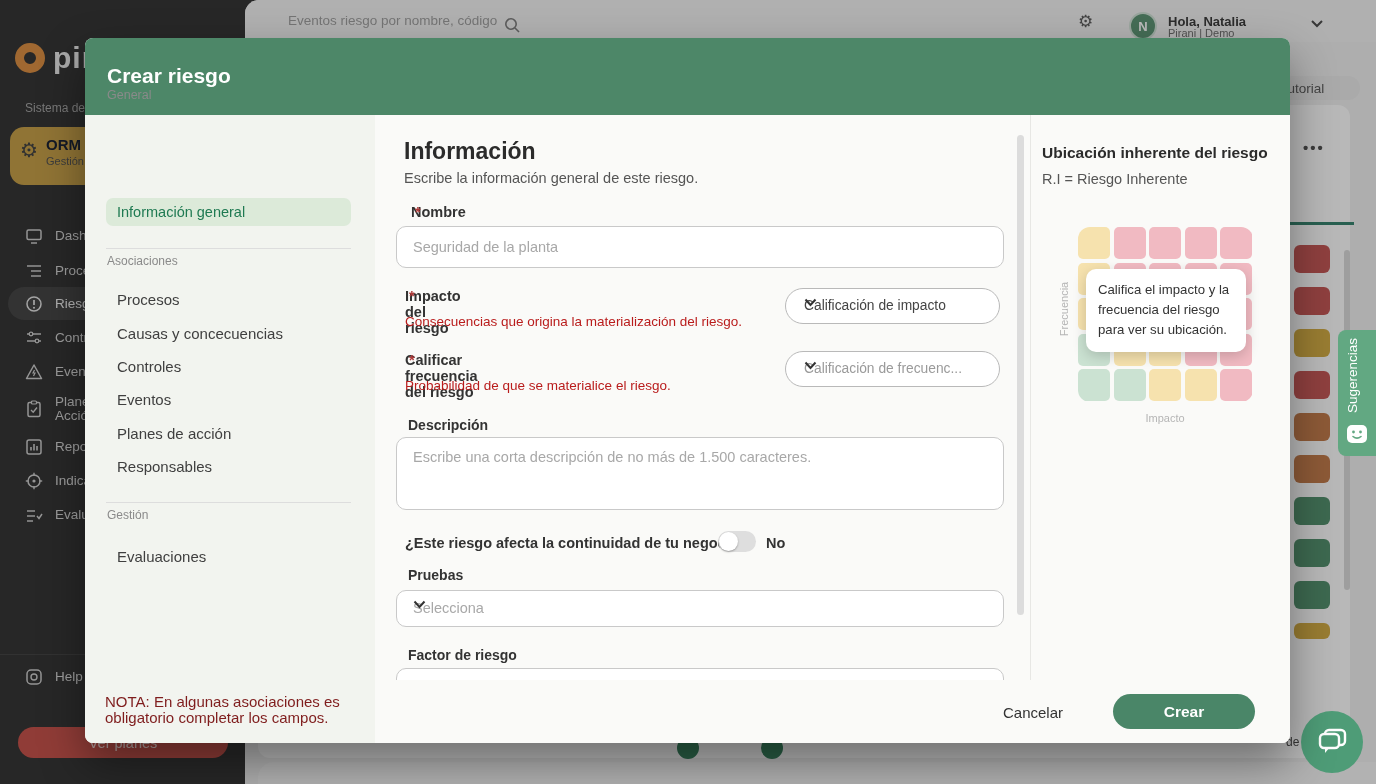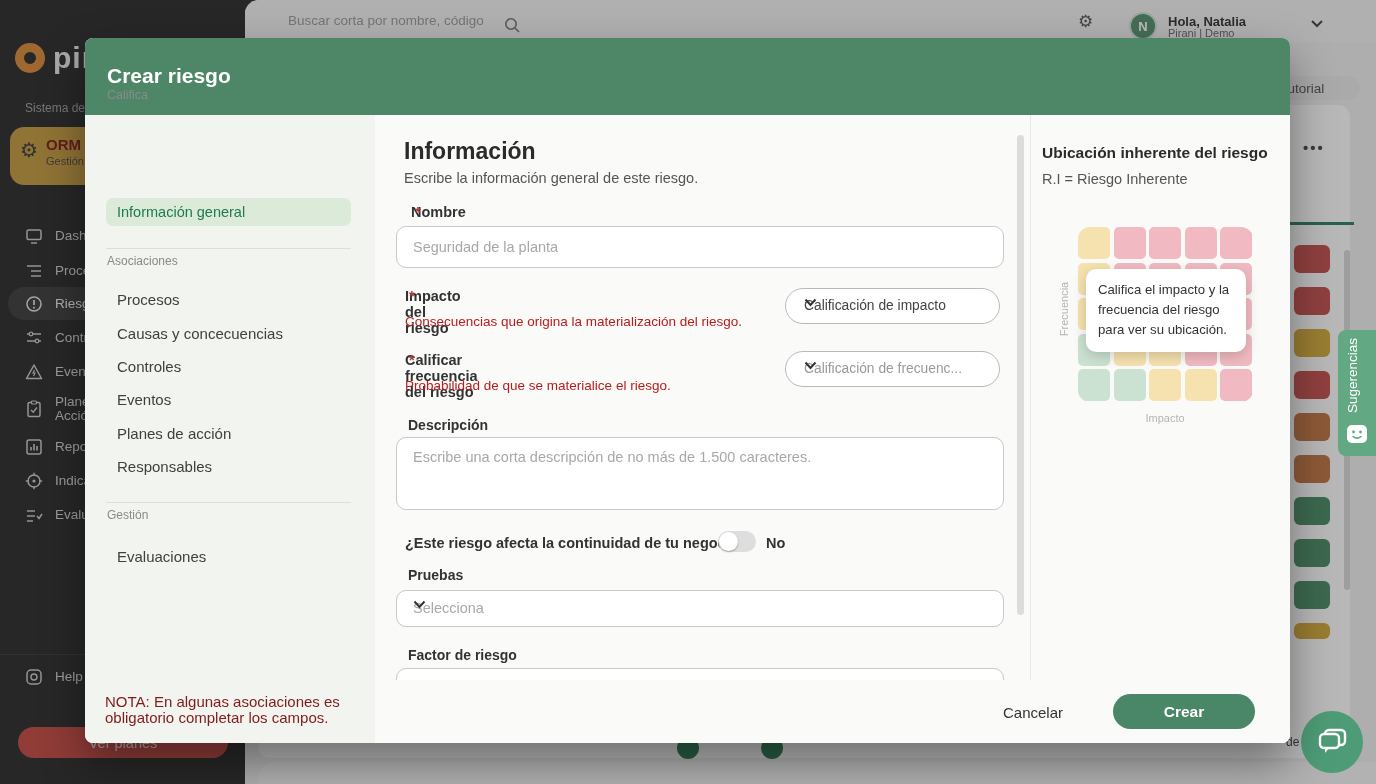--- a/index.html
+++ b/index.html
@@ -29,21 +29,21 @@
 
   
   #logo { left:15px; top:40px; height:36px; display:flex; align-items:center; }
   #logo-ring { width:30px; height:30px; border-radius:50%; border:9px solid #d8893a; }
   #logo-word { margin-left:8px; color:#e6e6e6; font-size:30px; font-weight:bold; letter-spacing:1px; }
   #system-label { left:25px; top:101px; font-size:12px; color:#9f9f9f; white-space:nowrap; }
 
   
   #orm-badge { left:10px; top:127px; width:212px; height:58px; background:#c29a3f; border-radius:14px; }
   #orm-gear { left:10px; top:11px; font-size:20px; color:#3a3a3a; position:absolute; }
-  #orm-title { left:36px; top:9px; position:absolute; font-size:15px; font-weight:bold; color:#7f1d1d; }
+  #orm-title { left:36px; top:9px; position:absolute; font-size:15px; font-weight:bold; color:#0f172a; }
   #orm-sub   { left:36px; top:28px; position:absolute; font-size:11px; color:#4a4a4a; }
 
   
   .nav-item { left:0; width:245px; height:34px; display:flex; align-items:center; color:#d2d2d2; }
   .nav-item .nicon { width:18px; height:18px; margin-left:25px; flex:none; color:#c9c9c9; }
   .nav-item .nlabel { margin-left:12px; font-size:13.5px; white-space:pre-line; line-height:14px; }
   .nav-item.active { }
   .nav-pill { left:8px; width:212px; height:33px; background:#3d3d3d; border-radius:17px; }
   #sb-divider { left:0; top:654px; width:245px; height:1px; background:#3c3c3c; }
   #help-item { top:660px; }
@@ -162,21 +162,21 @@
 
 <div id="stage">
 
   <div id="app">
     <div id="bg-sidebar" class="abs"></div>
     <div id="bg-content" class="abs"></div>
     <div id="bg-card" class="abs"></div>
     <div id="bg-bottombar" class="abs"></div>
 
     <div id="hdr" class="abs"></div>
-    <div id="search-text" class="abs">Buscar corta por nombre, código</div>
+    <div id="search-text" class="abs">Eventos riesgo por nombre, código</div>
     <div id="search-icon" class="abs">
       <svg width="17" height="17" viewBox="0 0 17 17">
           <circle cx="7" cy="7" r="5.2" fill="none" stroke="#777" stroke-width="1.6"></circle>
           <line x1="11" y1="11" x2="15" y2="15" stroke="#777" stroke-width="1.6"></line>
         </svg>
     </div>
     <div id="gear-top" class="abs">⚙</div>
     <div id="avatar" class="abs">N</div>
     <div id="user-name" class="abs">Hola, Natalia</div>
     <div id="user-org" class="abs">Pirani | Demo</div>
@@ -346,21 +346,21 @@
       <rect x="3" y="6" width="19" height="14" rx="4" fill="#4e9c77" stroke="#fff" stroke-width="2.4"></rect>
       <path d="M8 19 L8 25 L13 19 Z" fill="#fff"></path>
     </svg>
   </div>
 
   <div id="modal" class="abs">
     <div id="modal-header"></div>
     <div id="modal-title">Crear riesgo</div>
 
     <div id="mnav"></div>
-    <div id="mnav-general">Califica</div>
+    <div id="mnav-general">General</div>
     <div id="mnav-active">
       <span>Información general</span>
     </div>
     <div id="mnav-div1" class="mnav-div"></div>
     <div id="mnav-asoc">Asociaciones</div>
     <div id="mi0" class="mnav-item">Procesos</div>
     <div id="mi1" class="mnav-item">Causas y concecuencias</div>
     <div id="mi2" class="mnav-item">Controles</div>
     <div id="mi3" class="mnav-item">Eventos</div>
     <div id="mi4" class="mnav-item">Planes de acción</div>

